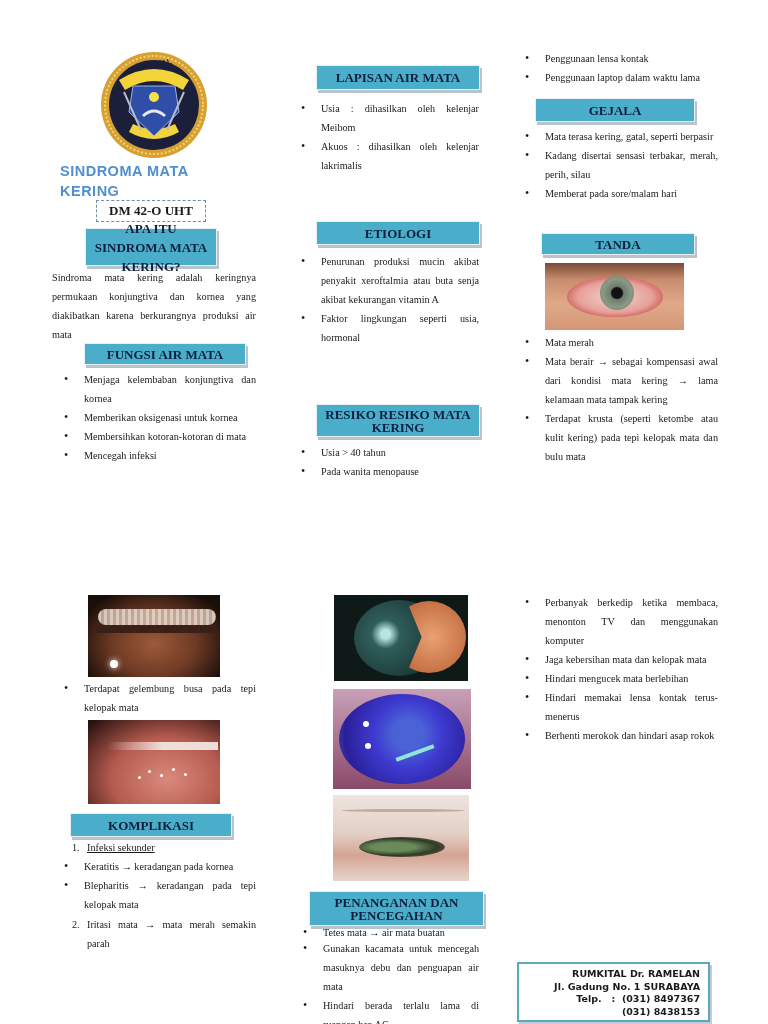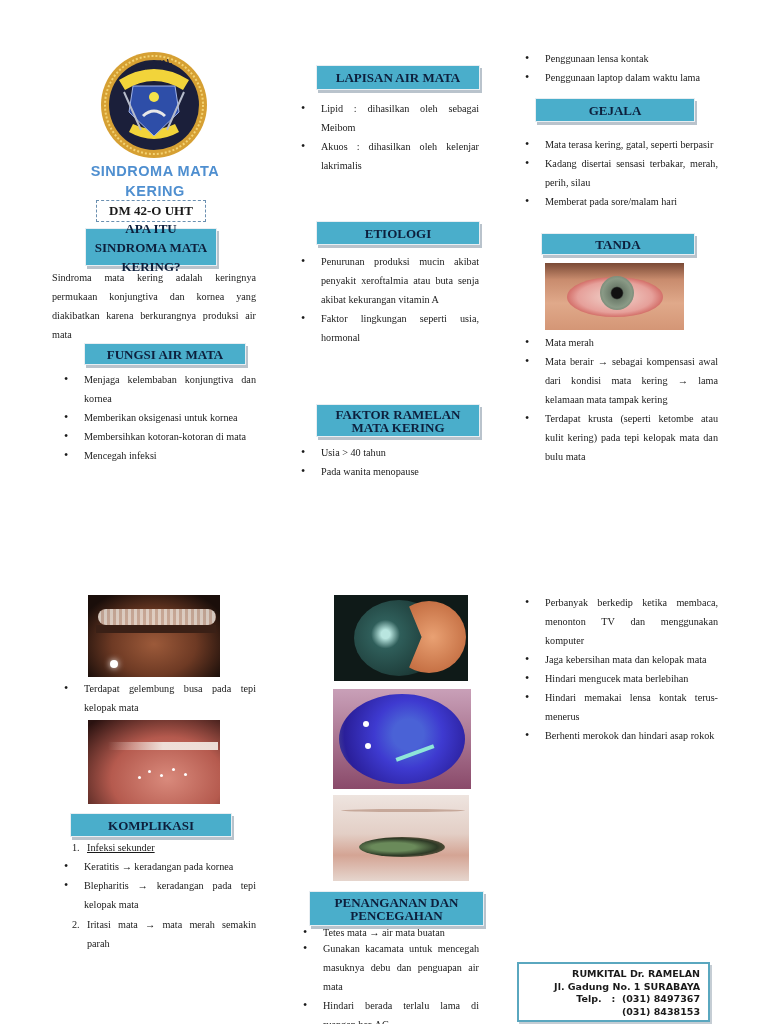--- a/index.html
+++ b/index.html
@@ -8,21 +8,21 @@
   .abs { position:absolute; }
   .hdr { position:absolute; background:#4aaecb; color:#0d1f3c; font-weight:bold;
          font-family:"Liberation Serif", serif; font-size:13px; text-align:center;
          box-shadow:2px 3px 0 #b9c3cc; border:1px solid #e8eef2; line-height:15px;
          display:flex; align-items:center; justify-content:center; box-sizing:border-box; padding:2px 4px; }
   .para { position:absolute; font-size:10.2px; line-height:19px; text-align:justify; text-align-last:left; }
   ul.bl { position:absolute; margin:0; padding:0; list-style:none; font-size:10.2px; }
   ul.bl li { position:relative; padding-left:22px; line-height:19px; text-align:justify; text-align-last:left; }
   ul.bl li::before { content:"•"; position:absolute; left:2px; top:0; font-size:12px; }
   .title { position:absolute; font-family:"Liberation Sans", sans-serif; font-weight:bold;
-           color:#4f8fd0; font-size:14.5px; text-align:center; line-height:20px; letter-spacing:0.5px; }
+           color:#4f8fd0; font-size:14.5px; text-align:left; line-height:20px; letter-spacing:0.5px; }
   .dm { position:absolute; border:1.2px dashed #6a8fb0; font-weight:bold; font-size:13px;
         text-align:center; line-height:20px; box-sizing:border-box; }
   .photo { position:absolute; overflow:hidden; }
   .footer { position:absolute; border:2px solid #5aa7bf; box-shadow:2px 3px 0 #c5cdd4;
             font-family:"DejaVu Sans", sans-serif; font-weight:bold; font-size:9.5px; text-align:right;
             line-height:12.5px; padding:4px 8px 3px 8px; box-sizing:border-box; }
   .num { position:absolute; font-size:10.2px; line-height:19px; }
 </style>
 </head>
 <body>
@@ -64,52 +64,52 @@
   <li>Memberikan oksigenasi untuk kornea</li>
   <li>Membersihkan kotoran-kotoran di mata</li>
   <li>Mencegah infeksi</li>
 </ul>
 
 <div class="hdr" style="left:316px;top:65px;width:164px;height:25px;">
   <span>LAPISAN AIR MATA</span>
 </div>
 
 <ul class="bl" style="left:299px;top:99px;width:180px;">
-  <li>Lipid : dihasilkan oleh sebagai Meibom</li>
+  <li>Usia : dihasilkan oleh kelenjar Meibom</li>
   <li>Akuos : dihasilkan oleh kelenjar lakrimalis</li>
 </ul>
 
 <div class="hdr" style="left:316px;top:221px;width:164px;height:24px;">
   <span>ETIOLOGI</span>
 </div>
 
 <ul class="bl" style="left:299px;top:252px;width:180px;">
   <li>Penurunan produksi mucin akibat penyakit xeroftalmia atau buta senja akibat kekurangan vitamin A</li>
   <li>Faktor lingkungan seperti usia, hormonal</li>
 </ul>
 
 <div class="hdr" style="left:316px;top:404px;width:164px;height:33px;">
-  <span style="line-height:13px;">FAKTOR RAMELAN MATA KERING</span>
+  <span style="line-height:13px;">RESIKO RESIKO MATA KERING</span>
 </div>
 
 <ul class="bl" style="left:299px;top:443px;width:180px;">
   <li>Usia &gt; 40 tahun</li>
   <li>Pada wanita menopause</li>
 </ul>
 
 <ul class="bl" style="left:523px;top:49px;width:195px;">
   <li>Penggunaan lensa kontak</li>
   <li>Penggunaan laptop dalam waktu lama</li>
 </ul>
 
 <div class="hdr" style="left:535px;top:98px;width:160px;height:24px;">
   <span>GEJALA</span>
 </div>
 
-<ul class="bl" style="left:523px;top:127px;width:195px;margin-top:8px;">
+<ul class="bl" style="left:523px;top:127px;width:195px;">
   <li>Mata terasa kering, gatal, seperti berpasir</li>
   <li>Kadang disertai sensasi terbakar, merah, perih, silau</li>
   <li>Memberat pada sore/malam hari</li>
 </ul>
 
 <div class="hdr" style="left:541px;top:233px;width:154px;height:22px;">
   <span>TANDA</span>
 </div>
 
 <div class="photo" style="left:545px;top:263px;width:139px;height:67px;background:linear-gradient(180deg,#7a4a36 0%,#c98c6e 25%,#e0a98a 60%,#d49676 100%);">

